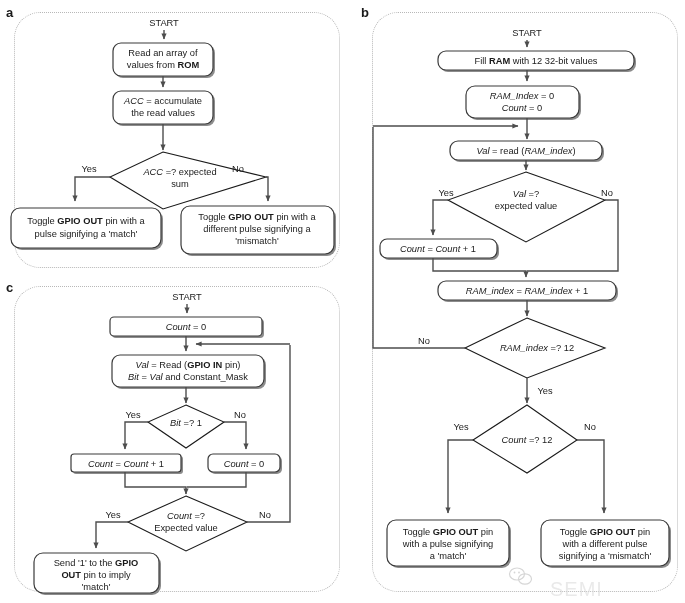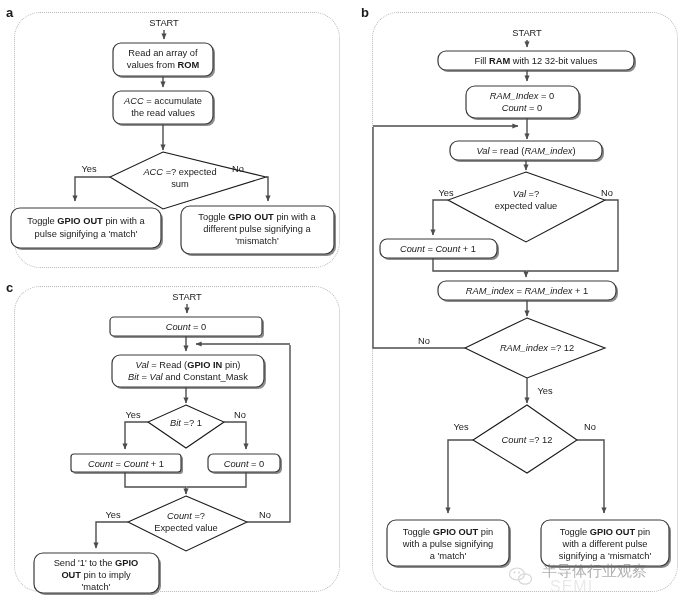--- a/index.html
+++ b/index.html
@@ -106,21 +106,21 @@
     font-size: 15px;
     color: #6e6e6e;
     letter-spacing: 0px;
     white-space: nowrap;
   }
   .wm-sub {
     position: absolute;
     left: 44px;
     top: 22px;
     font-family: "Liberation Sans", sans-serif;
-    font-size: 16px;
+    font-size: 20px;
     font-weight: normal;
     color: #d8d8d8;
     letter-spacing: 1px;
     white-space: nowrap;
   }
   .wm-mark {
     position: absolute;
     left: 2px;
     top: 10px;
     width: 26px;
@@ -451,16 +451,15 @@
   <div class="watermark">
     <div class="wm-mark">
       <svg viewBox="0 0 26 20" width="26" height="20">
         <ellipse cx="9" cy="8" rx="7.5" ry="6" fill="none" stroke="#b5b5b5" stroke-width="1.2"></ellipse>
         <ellipse cx="17" cy="13" rx="6.5" ry="5.2" fill="none" stroke="#b5b5b5" stroke-width="1.2"></ellipse>
         <circle cx="6.5" cy="6.5" r="0.9" fill="#b5b5b5"></circle>
         <circle cx="11" cy="6.5" r="0.9" fill="#b5b5b5"></circle>
       </svg>
     </div>
     <div class="wm-sub">SEMI</div>
-    <div class="wm-text">半导体行业观察</div>
   </div>
 
 </div>
 
 </body></html>

